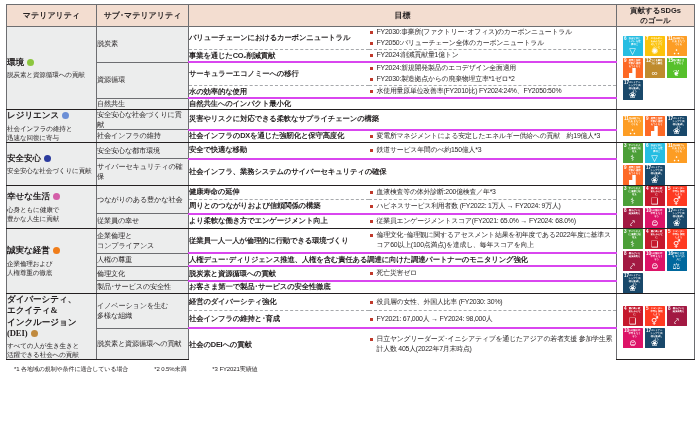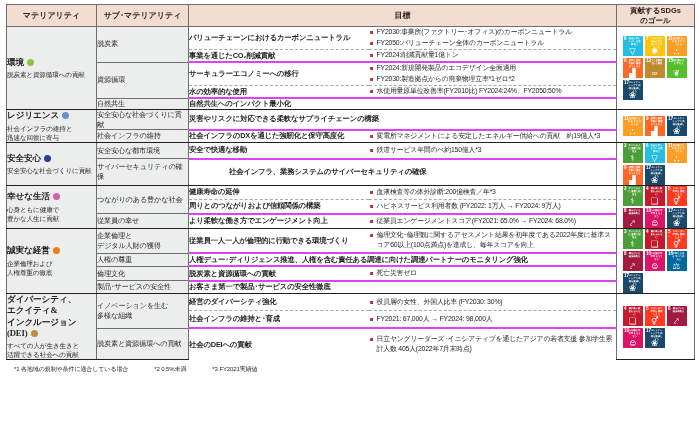--- a/index.html
+++ b/index.html
@@ -419,21 +419,21 @@
 目標を達成しよう</span>
                 <span class="sdg-glyph">❀</span>
               </div>
             </div>
           </td>
         </tr>
         <tr class="solid-top">
           <td class="sub grp-bot" rowspan="1">
             <div>サイバーセキュリティの確保</div>
           </td>
-          <td class="tgt" colspan="2" style="border-right: 1px solid rgb(109, 110, 113); padding-left: 40px;">社会インフラ、業務システムのサイバーセキュリティの確保</td>
+          <td class="tgt" colspan="2" style="border-right: 1px solid rgb(109, 110, 113);">社会インフラ、業務システムのサイバーセキュリティの確保</td>
         </tr>
         <tr class="grpline">
           <td class="mat" rowspan="3">
             <div class="mat-title">
               <div>幸せな生活<span class="mat-dot" style="background: rgb(212, 94, 168);"></span></div>
             </div>
             <div class="mat-desc">
               <div>心身ともに健康で</div>
               <div>豊かな人生に貢献</div>
             </div>
@@ -512,21 +512,21 @@
             <div class="mat-title">
               <div>誠実な経営<span class="mat-dot" style="background: rgb(240, 125, 26);"></span></div>
             </div>
             <div class="mat-desc">
               <div>企業倫理および</div>
               <div>人権尊重の徹底</div>
             </div>
           </td>
           <td class="sub grp-top" rowspan="1">
             <div>企業倫理と</div>
-            <div>デジタル人財の獲得</div>
+            <div>コンプライアンス</div>
           </td>
           <td class="tgt">従業員一人一人が倫理的に行動できる環境づくり</td>
           <td class="goal">
             <ul>
               <li>倫理文化･倫理観に関するアセスメント結果を初年度である2022年度に基準スコア60以上(100点満点)を達成し、毎年スコアを向上</li>
             </ul>
           </td>
           <td class="sdg" rowspan="4">
             <div class="sdg-grid">
               <div class="sdg-tile" style="background: rgb(76, 159, 56);">

